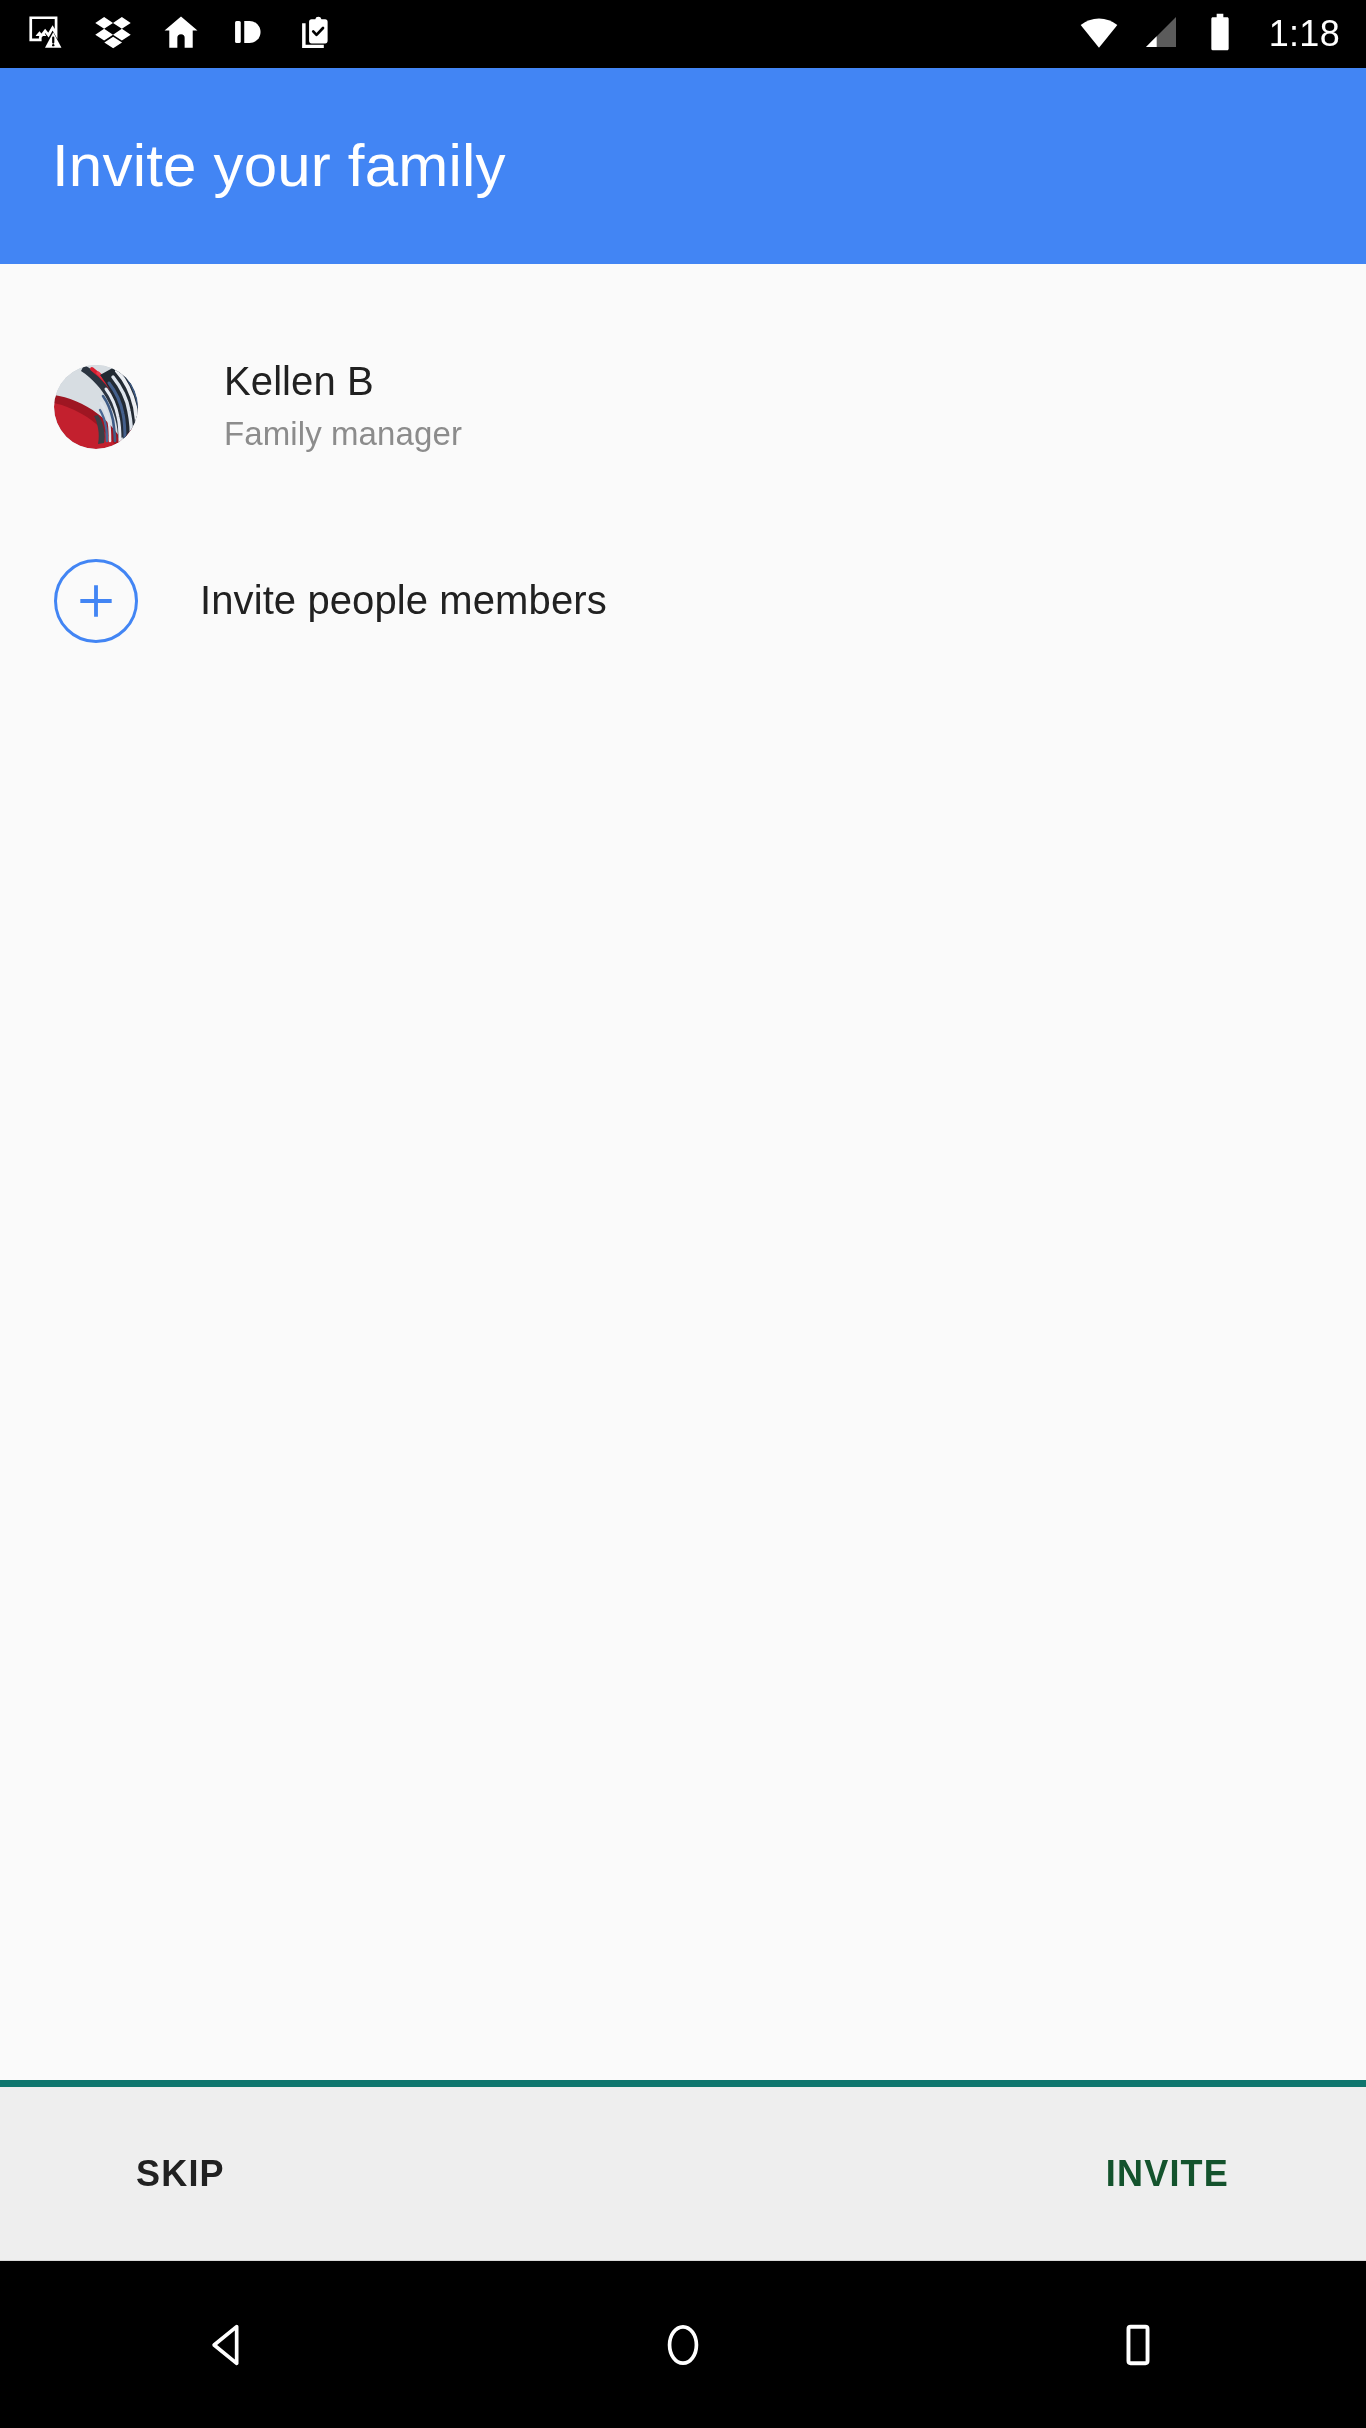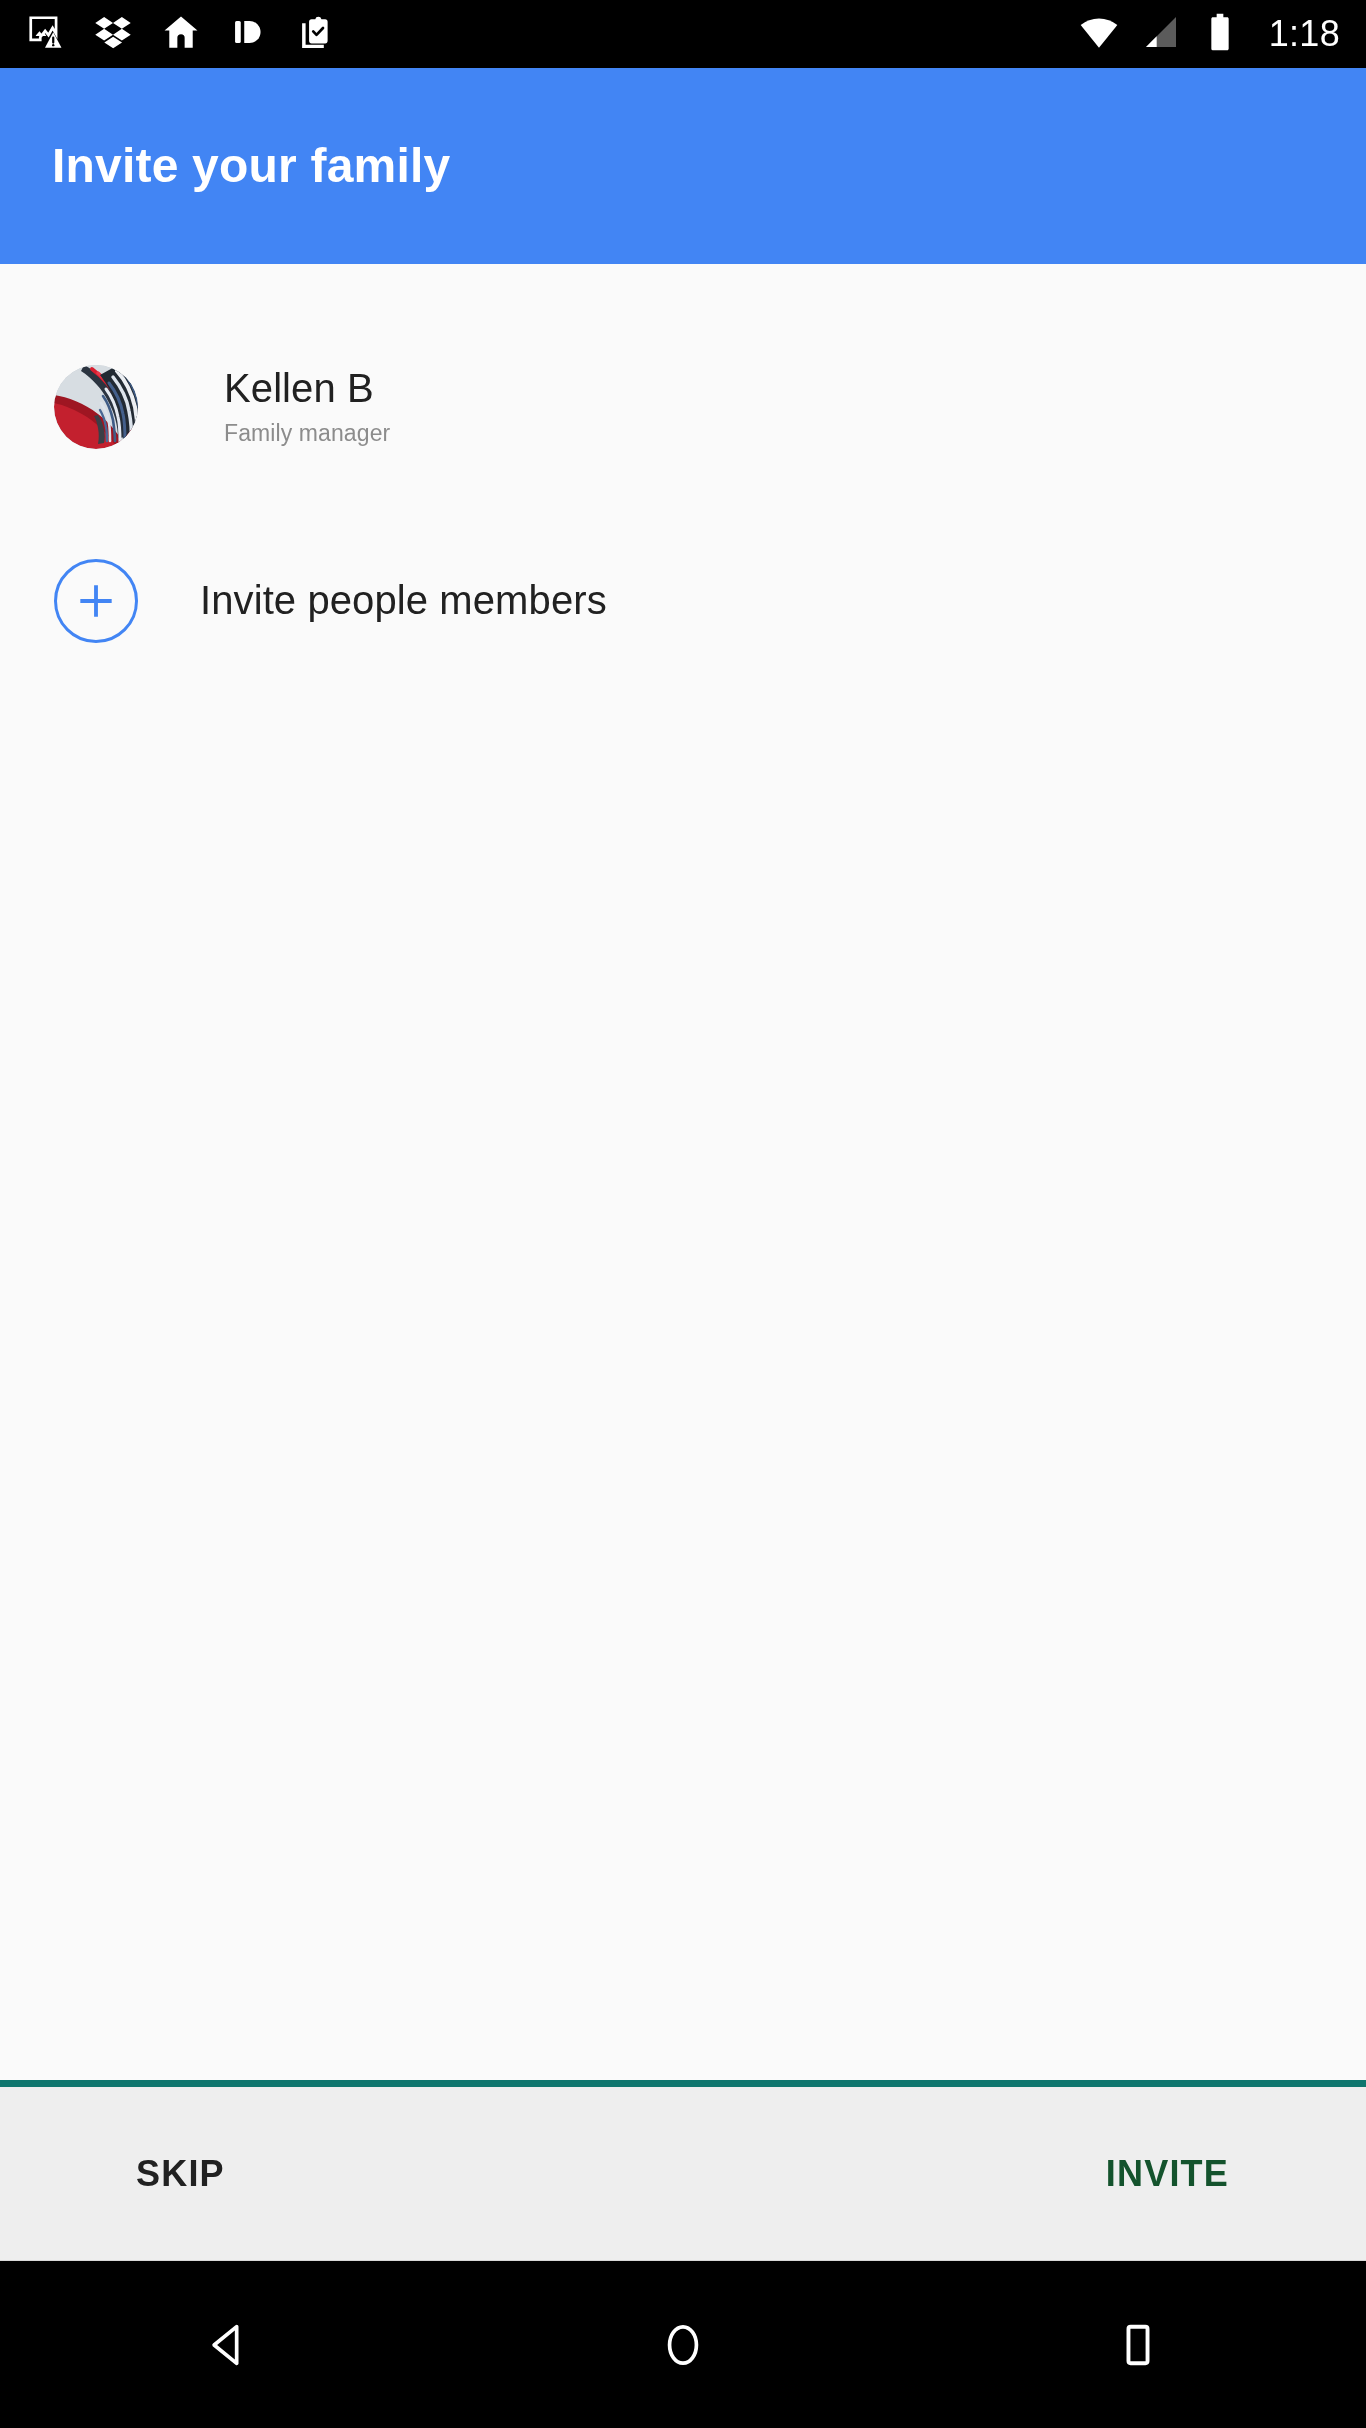--- a/index.html
+++ b/index.html
@@ -30,22 +30,22 @@
 
   
   .appbar{
     position:absolute; top:68px; left:0;
     width:1366px; height:196px;
     background:#4285F4;
     display:flex; align-items:center;
   }
   .appbar-title{
     color:#FFFFFF;
-    font-size:48px;
-    font-weight:bold;
+    font-size:60px;
+    font-weight:normal;
     letter-spacing:0.2px;
     padding-left:52px;
     line-height:1;
   }
   .appbar-shadow{
     position:absolute; top:264px; left:0;
     width:1366px; height:10px;
     background:linear-gradient(to bottom, rgba(0,0,0,0.14), rgba(0,0,0,0));
     pointer-events:none;
   }
@@ -80,21 +80,21 @@
     background:transparent;
   }
   .row-text{ padding-left:62px; }
   .row-title{
     font-size:40px;
     color:#212121;
     line-height:1.18;
     letter-spacing:0.1px;
   }
   .row-sub{
-    font-size:23px;
+    font-size:33px;
     color:#8C8C8C;
     line-height:1.3;
     margin-top:7px;
     letter-spacing:0.1px;
   }
 
   
   .bottom-bar{
     position:absolute; top:2080px; left:0;
     width:1366px; height:180px;

